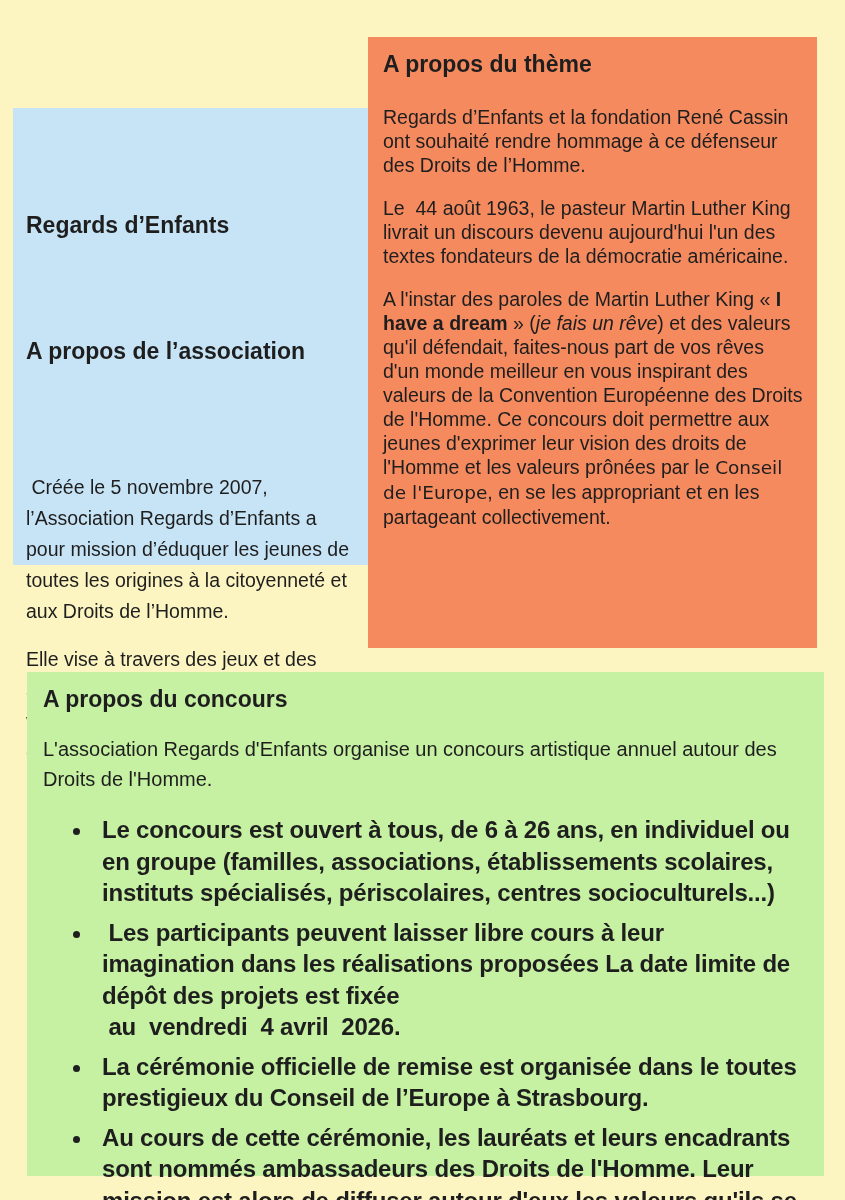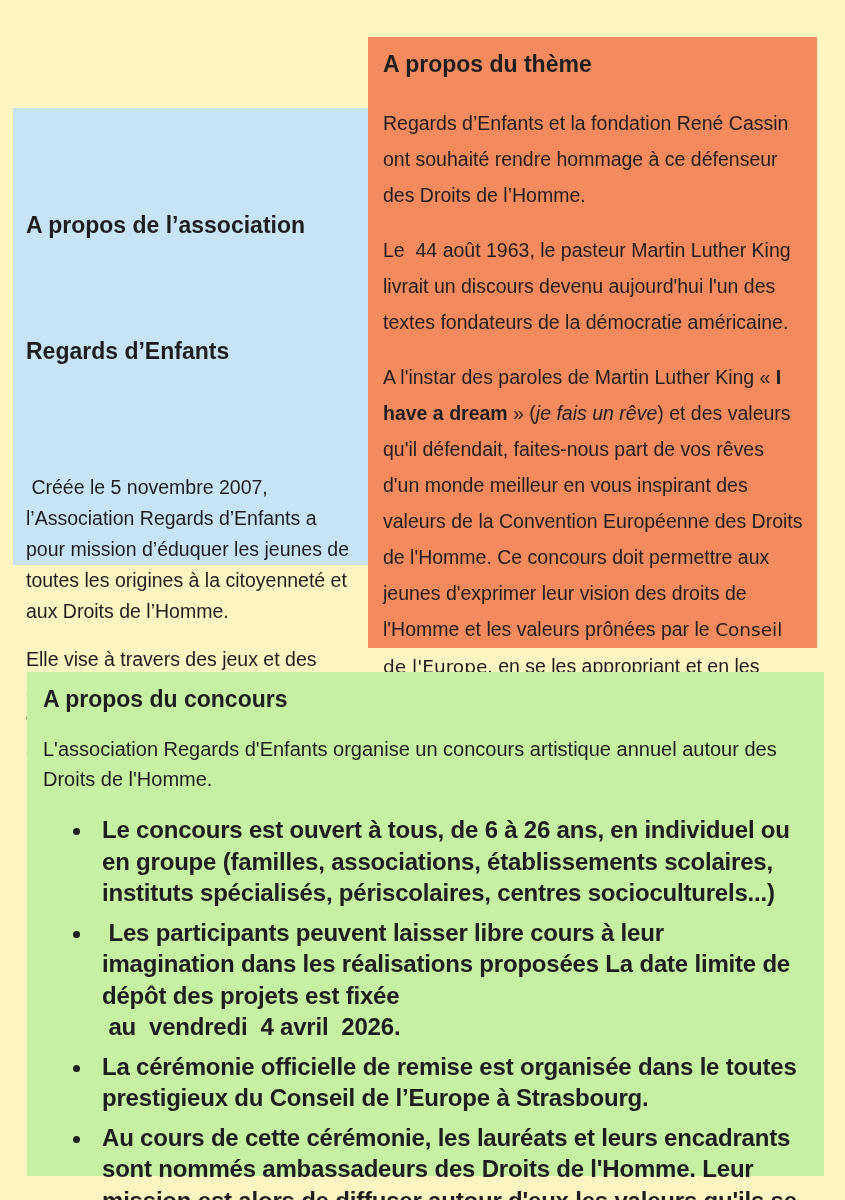--- a/index.html
+++ b/index.html
@@ -26,21 +26,21 @@
   .assoc h2 .tl { display: block; }
   .assoc p { font-size: 19.5px; line-height: 31px; margin: 0 0 17px 0; }
 
   
   .theme {
     left: 368px; top: 37px;
     width: 449px; height: 611px;
     padding: 8px 13px 10px 15px;
   }
   .theme h2 { margin: 6px 0 27px 0; }
-  .theme p { font-size: 19.5px; line-height: 36px; margin: 16px 0 19px 0; }
+  .theme p { font-size: 19.5px; line-height: 24px; margin: 16px 0 19px 0; }
   .theme .council { font-family: "DejaVu Sans", sans-serif; font-size: 18.5px; }
 
   
   .concours {
     left: 27px; top: 672px;
     width: 797px; height: 504px;
     padding: 8px 14px 10px 16px;
   }
   .concours h2 { margin: 6px 0 21px 0; }
   .concours .intro { font-size: 20px; line-height: 30px; margin: 0 0 20px 0; }
@@ -55,22 +55,22 @@
     font-weight: bold;
   }
 </style>
 </head>
 <body>
 
 <div class="page" style="background-color: rgb(252, 245, 194);">
 
   <section class="box assoc" style="background-color: rgb(199, 228, 246);">
     <h2>
+      <span class="tl">Regards d’Enfants</span>
       <span class="tl">A propos de l’association</span>
-      <span class="tl">Regards d’Enfants</span>
     </h2>
     <p> Créée le 5 novembre 2007, l’Association Regards d’Enfants a pour mission d’éduquer les jeunes de toutes les origines à la citoyenneté et aux Droits de l’Homme.</p>
     <p>Elle vise à travers des jeux et des activités à leur transmettre des valeurs essentielles à la vie en communauté, comme le respect et l’écoute de l’autre.</p>
   </section>
 
   <section class="box theme" style="background-color: rgb(245, 138, 95);">
     <h2>A propos du thème</h2>
     <p>Regards d’Enfants et la fondation René Cassin ont souhaité rendre hommage à ce défenseur des Droits de l’Homme.</p>
     <p>Le  44 août 1963, le pasteur Martin Luther King  livrait un discours devenu aujourd'hui l'un des textes fondateurs de la démocratie américaine.</p>
     <p><span>A l'instar des paroles de Martin Luther King « </span><b>I have a dream</b><span> » (</span><i>je fais un rêve</i><span>) et des valeurs qu'il défendait, faites-nous part de vos rêves d'un monde meilleur en vous inspirant des valeurs de la Convention Européenne des Droits de l'Homme. Ce concours doit permettre aux jeunes d'exprimer leur vision des droits de l'Homme et les valeurs prônées par le </span><span class="council">Conseil de l'Europe</span><span>, en se les appropriant et en les partageant collectivement.</span></p>

